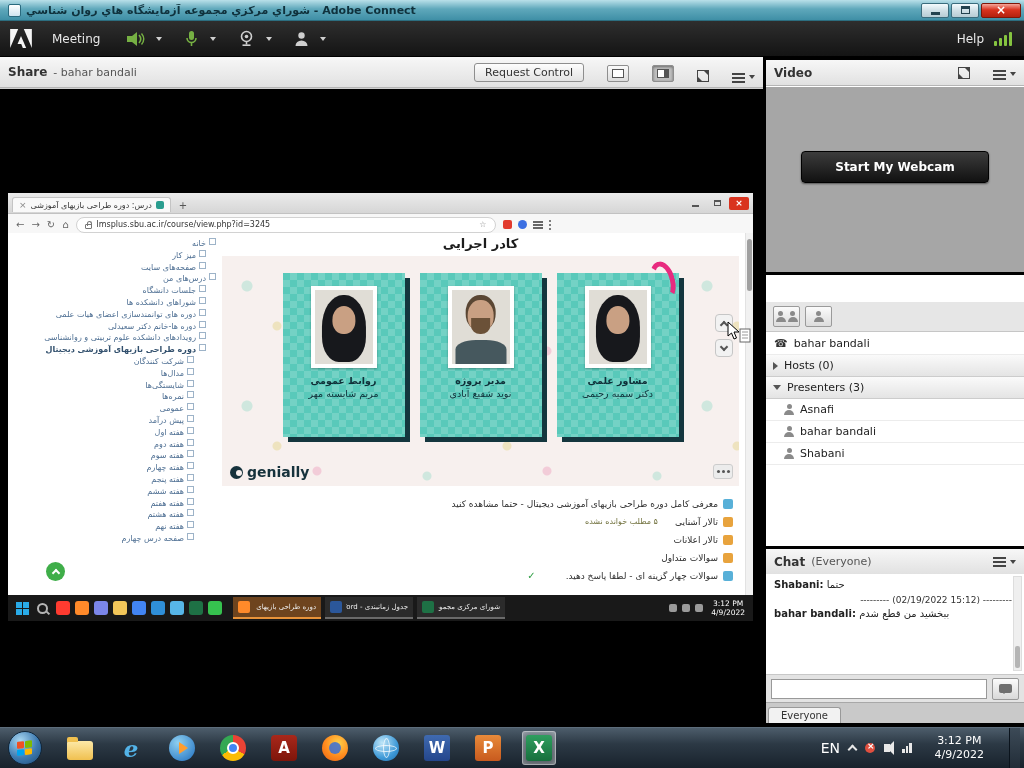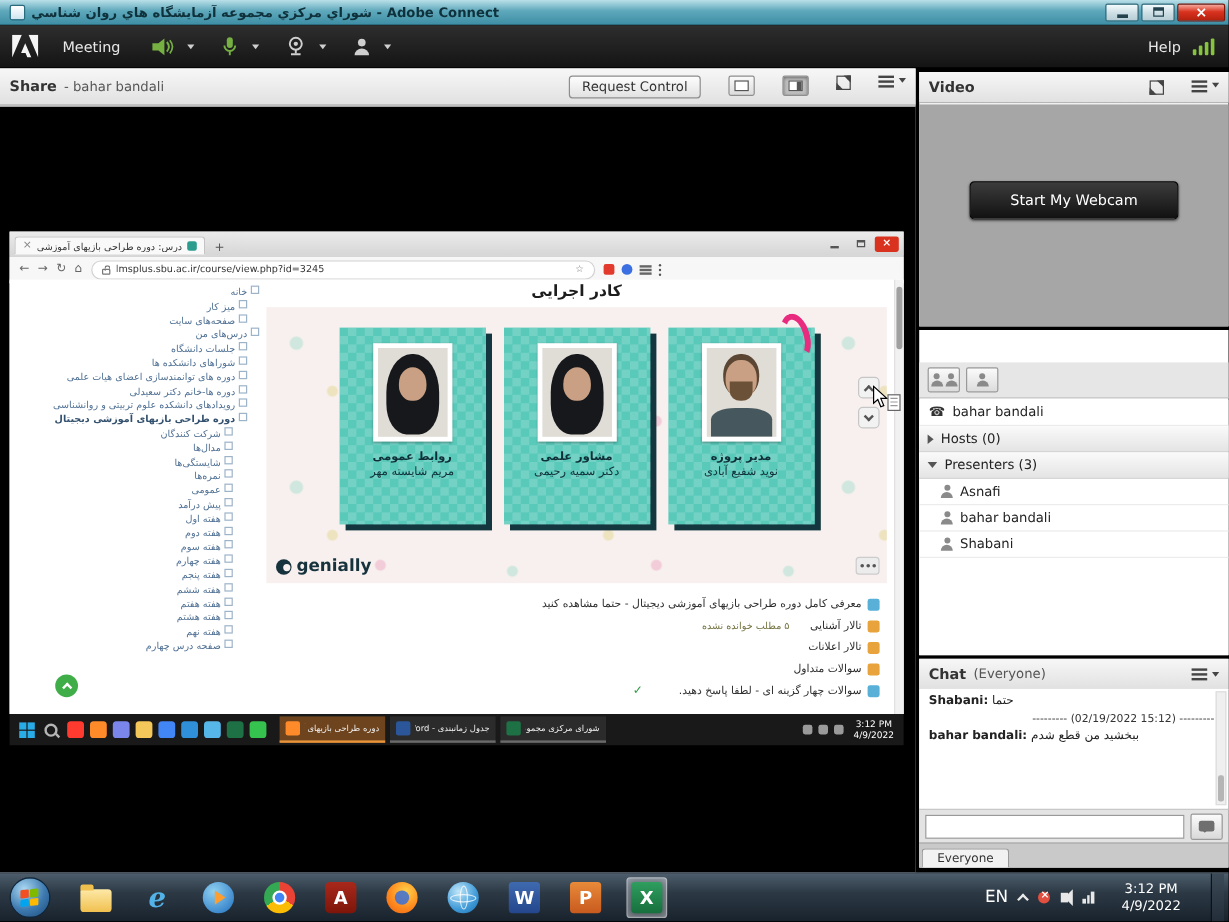--- a/index.html
+++ b/index.html
@@ -29,21 +29,21 @@
 .signal{display:flex;align-items:flex-end;gap:2px;margin-right:12px}
 .signal i{display:block;width:3px;background:#86c440;border-radius:1px}
 .signal i:nth-child(1){height:5px}.signal i:nth-child(2){height:8px}
 .signal i:nth-child(3){height:11px}.signal i:nth-child(4){height:14px}
 
 
 .pod{position:absolute;background:#fff}
 .pod-header{height:26px;background:linear-gradient(#f7f7f7,#e1e1e1);border-bottom:1px solid #b5b5b5;display:flex;align-items:center;padding:0 8px;color:#333}
 .pod-title{font-size:12px;font-weight:bold}
 .pod-sub{font-size:11px;color:#555;margin-left:6px}
-.pod-tools{margin-left:auto;display:flex;align-items:flex-start;gap:23px}
+.pod-tools{margin-left:auto;display:flex;align-items:flex-end;gap:23px}
 .btn{font-size:11px;color:#333;background:linear-gradient(#fdfdfd,#e2e2e2);border:1px solid #8e8e8e;border-radius:3px;padding:2px 10px;white-space:nowrap}
 .mini-toggle{width:22px;height:17px;border:1px solid #8e8e8e;background:linear-gradient(#fafafa,#dcdcdc);display:flex;align-items:center;justify-content:center;border-radius:2px}
 .mini-toggle.pressed{background:#bfbfbf;box-shadow:inset 0 1px 3px rgba(0,0,0,.45)}
 .vt{width:12px;height:9px;border:1px solid #555;position:relative;background:#fff}
 .vt.split::before{content:"";position:absolute;top:0;bottom:0;right:0;width:4px;background:#555}
 .fs-icon{width:12px;height:12px;border:1px solid #444;position:relative}
 .fs-icon::before,.fs-icon::after{content:"";position:absolute;width:0;height:0;border:3px solid transparent}
 .fs-icon::before{top:-1px;right:-1px;border-top-color:#444;border-right-color:#444}
 .fs-icon::after{bottom:-1px;left:-1px;border-bottom-color:#444;border-left-color:#444}
 .pod-menu{display:flex;align-items:center;gap:4px}
@@ -149,21 +149,21 @@
 #inner-tray{margin-left:auto;display:flex;align-items:center;gap:5px}
 .tray-dot{width:8px;height:8px;background:#9a9a9a;border-radius:2px}
 #inner-clock{color:#fff;font-size:7.5px;text-align:center;line-height:9px;padding:0 3px}
 
 
 #cursor{position:absolute;left:727px;top:232px;pointer-events:none}
 
 
 #video-pod{left:766px;top:60px;width:258px;height:212px}
 #video-body{position:absolute;top:27px;left:0;right:0;bottom:0;background:#a6a6a6;display:flex;align-items:center;justify-content:center}
-#webcam-btn{background:linear-gradient(#3c3c3c,#111);color:#fff;font-size:12px;font-weight:normal;padding:8px 33px;border:1px solid #000;border-radius:4px;margin-top:-26px;box-shadow:0 1px 2px rgba(0,0,0,.5)}
+#webcam-btn{background:linear-gradient(#3c3c3c,#111);color:#fff;font-size:12px;font-weight:bold;padding:8px 33px;border:1px solid #000;border-radius:4px;margin-top:-26px;box-shadow:0 1px 2px rgba(0,0,0,.5)}
 
 
 #att-pod{left:766px;top:275px;width:258px;height:271px}
 #att-toolbar{position:absolute;top:27px;left:0;right:0;height:30px;background:#e6e6e6;border-bottom:1px solid #c6c6c6;display:flex;align-items:center;gap:5px;padding:0 7px}
 .att-tool{width:27px;height:21px;border:1px solid #9a9a9a;background:linear-gradient(#fbfbfb,#dcdcdc);border-radius:2px;display:flex;align-items:center;justify-content:center;gap:2px}
 #att-body{position:absolute;top:58px;left:0;right:0;bottom:0;background:#fff;font-size:11px;color:#222}
 .att-row{display:flex;align-items:center;gap:6px;height:22px;padding:0 8px;border-bottom:1px solid #ececec}
 .att-group{background:linear-gradient(#fafafa,#e4e4e4);border-bottom:1px solid #ccc;display:flex;align-items:center;gap:6px;height:22px;padding:0 7px}
 .tri-r{border-top:4px solid transparent;border-bottom:4px solid transparent;border-left:5px solid #555}
 .tri-d{border-left:4px solid transparent;border-right:4px solid transparent;border-top:5px solid #555}
@@ -432,34 +432,34 @@
                   <div class="card" style="background-color: rgb(89, 201, 186);">
                     <div class="photo">
                       <div class="portrait woman"></div>
                     </div>
                     <div class="card-role">روابط عمومی</div>
                     <div class="card-name">مریم شایسته مهر</div>
                   </div>
 
                   <div class="card" style="background-color: rgb(89, 201, 186);">
                     <div class="photo">
-                      <div class="portrait woman"></div>
-                    </div>
-                    <div class="card-role">مشاور علمی</div>
-                    <div class="card-name">دکتر سمیه رحیمی</div>
-                  </div>
-
-                  <div class="card" style="background-color: rgb(89, 201, 186);">
-                    <div class="photo">
                       <div class="portrait man">
                         <span class="beard"></span>
                       </div>
                     </div>
                     <div class="card-role">مدیر پروژه</div>
                     <div class="card-name">نوید شفیع آبادی</div>
+                  </div>
+
+                  <div class="card" style="background-color: rgb(89, 201, 186);">
+                    <div class="photo">
+                      <div class="portrait woman"></div>
+                    </div>
+                    <div class="card-role">مشاور علمی</div>
+                    <div class="card-name">دکتر سمیه رحیمی</div>
                   </div>
                 </div>
               <span class="squiggle"></span>
               <div class="stage-nav">
                 <span class="stage-btn">
                     <span class="chev up"></span>
                   </span>
                 <span class="stage-btn">
                     <span class="chev down"></span>
                   </span>

